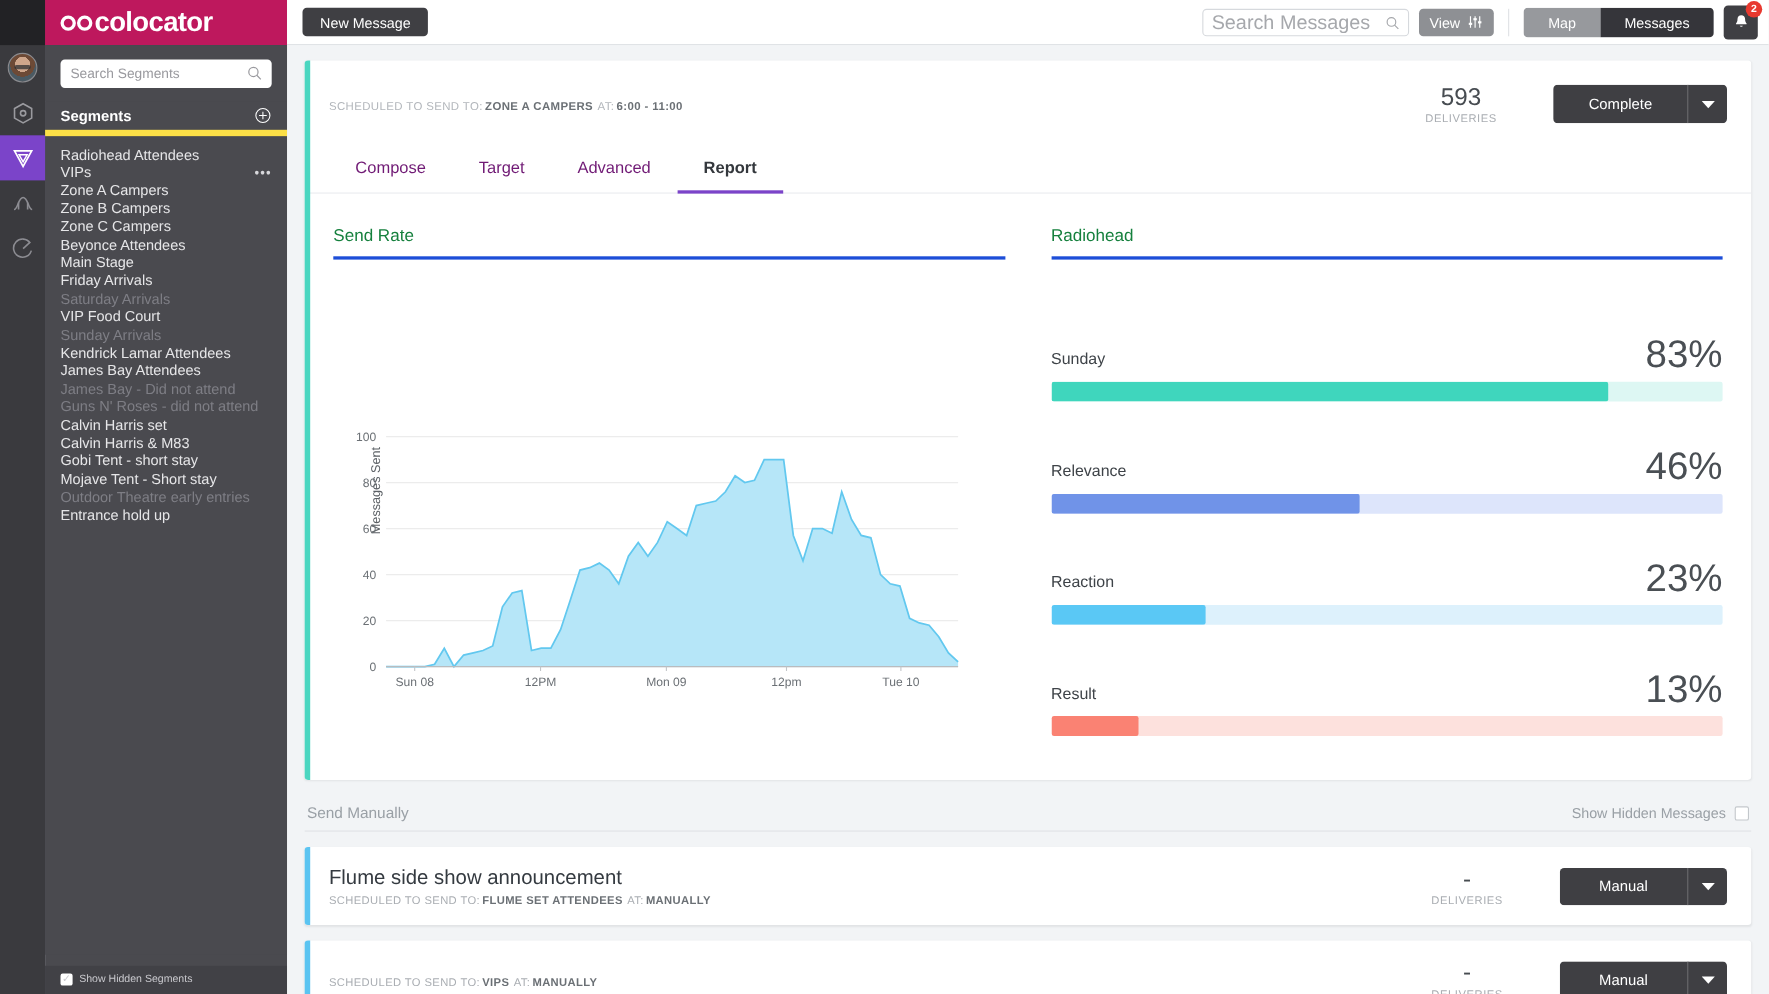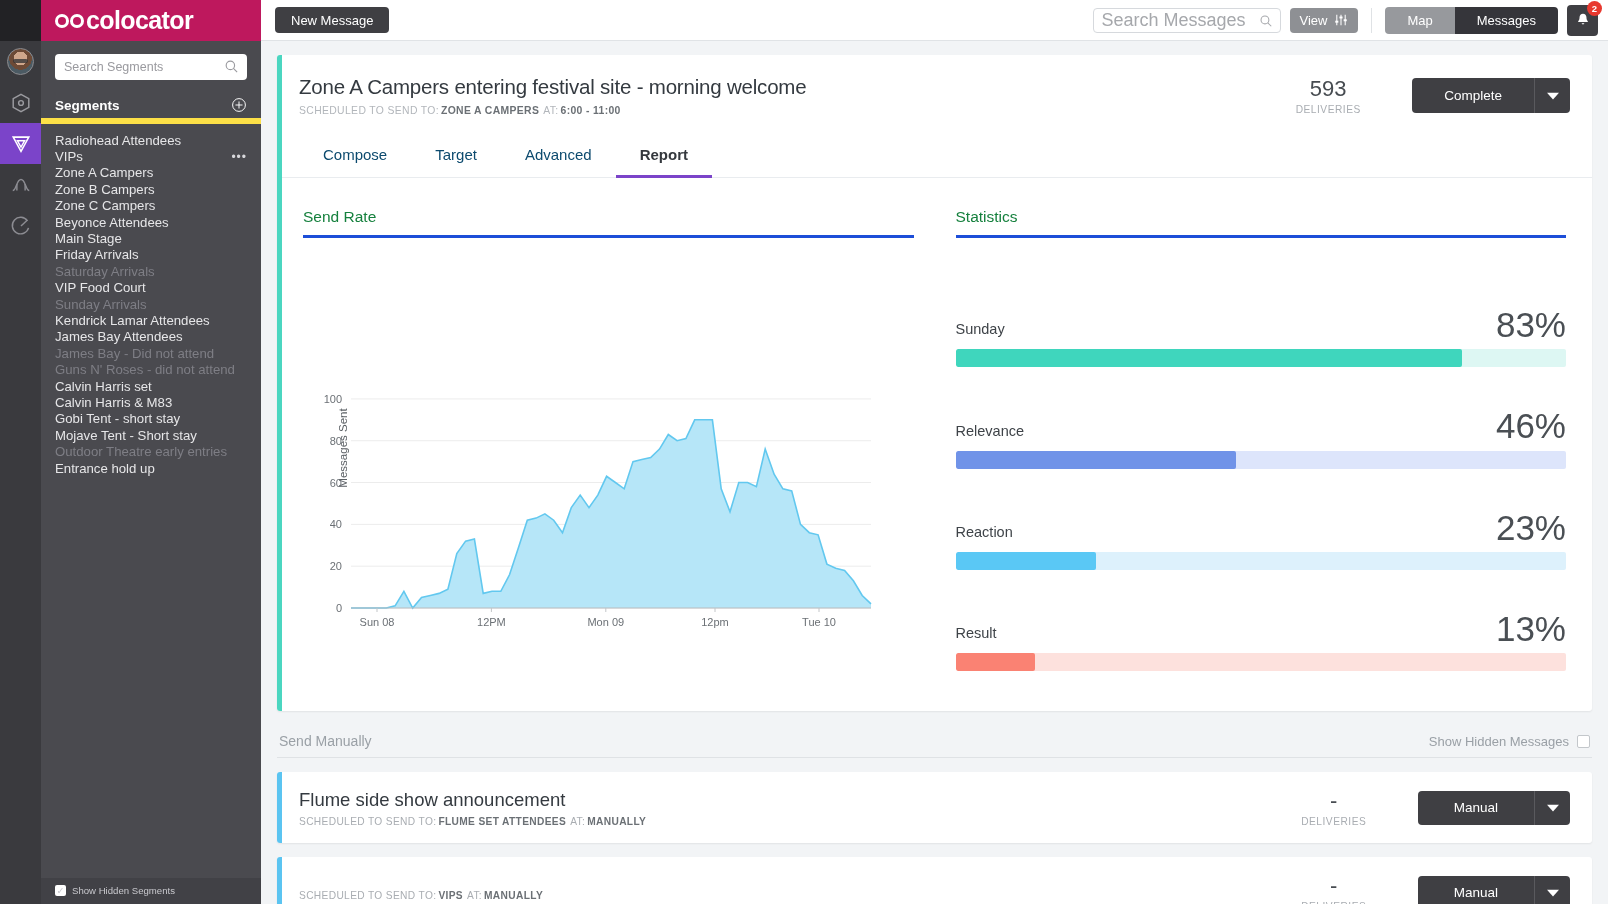--- a/index.html
+++ b/index.html
@@ -157,21 +157,21 @@
   }
   .split-arrow {
     background: #3f3f43; color: #fff; border: 0; border-left: 1px solid #5a5a5e;
     width: 36px; display: flex; align-items: center; justify-content: center;
     cursor: pointer; font-size: 10px;
   }
 
   
   .tabs { display: flex; gap: 0; padding: 0 22px; border-bottom: 1px solid #e9ecef; }
   .tab {
-    font-size: 15px; color: #0c4a6e; padding: 10px 24px 12px 24px; cursor: pointer;
+    font-size: 15px; color: #701a75; padding: 10px 24px 12px 24px; cursor: pointer;
     border-bottom: 3px solid transparent; margin-bottom: -1px;
   }
   .tab.active { color: #34383d; font-weight: 700; border-bottom-color: #7b44c9; }
 
   .report-body { display: flex; padding: 30px 26px 40px 26px; gap: 42px; }
   .panel { flex: 1 1 0; }
   .panel-title { font-size: 15.5px; color: #15803d; padding-bottom: 9px; border-bottom: 3px solid #1d4ed8; }
 
   .chart-zone { position: relative; height: 375px; margin-top: 22px; }
   .y-axis-title {
@@ -391,21 +391,20 @@
     </div>
   </div>
 
   <div id="scroll-area">
 
     <div class="card">
       <div class="accent" id="main-accent" style="background: rgb(75, 214, 192);"></div>
 
       <div class="card-head">
         <div class="ch-left">
-          <div class="ch-title">Zone A Campers entering festival site - morning welcome</div>
           <div class="ch-sub">
             <span class="lbl">SCHEDULED TO SEND TO:</span><b>ZONE A CAMPERS</b><span class="lbl">AT:</span><b>6:00 - 11:00</b>
           </div>
         </div>
 
         <div class="deliv">
           <div class="deliv-num">593</div>
           <div class="deliv-lbl">DELIVERIES</div>
         </div>
 
@@ -456,21 +455,21 @@
                 <text x="302.79999999999995" y="366" text-anchor="middle" font-family="&quot;Liberation Sans&quot;, sans-serif" font-size="11" fill="#6b7075">Mon 09</text>
                 <line x1="412" y1="348" x2="412" y2="352" stroke="#c3c6c9" stroke-width="1"></line>
                 <text x="412" y="366" text-anchor="middle" font-family="&quot;Liberation Sans&quot;, sans-serif" font-size="11" fill="#6b7075">12pm</text>
                 <line x1="516" y1="348" x2="516" y2="352" stroke="#c3c6c9" stroke-width="1"></line>
                 <text x="516" y="366" text-anchor="middle" font-family="&quot;Liberation Sans&quot;, sans-serif" font-size="11" fill="#6b7075">Tue 10</text>
               </svg>
           </div>
         </div>
 
         <div class="panel">
-          <div class="panel-title">Statistics</div>
+          <div class="panel-title">Radiohead</div>
           <div class="stats" id="stats">
               <div class="stat">
                 <div class="stat-row">
                   <span class="stat-label">Sunday</span>
                   <span class="stat-pct">83%</span>
                 </div>
                 <div class="bar-track" style="background: rgb(221, 247, 243);">
                   <div class="bar-fill" style="width: 83%; background: rgb(63, 214, 189);"></div>
                 </div>
               </div>

